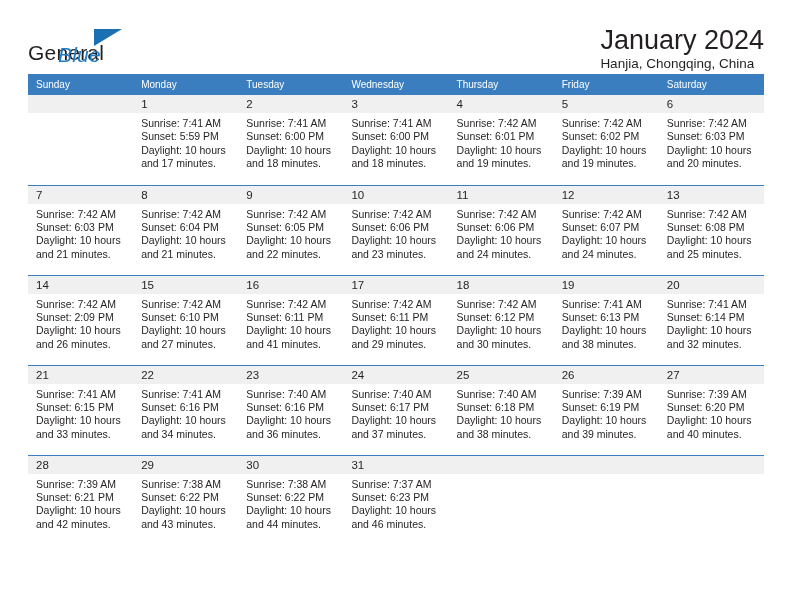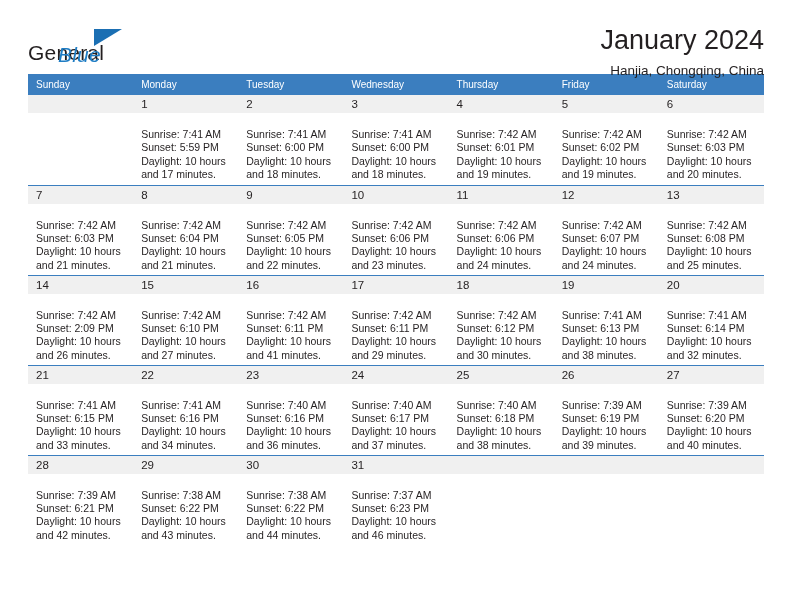--- a/index.html
+++ b/index.html
@@ -57,31 +57,29 @@
   .logo-tri {
     position: absolute;
     top: 3px;
     left: 66px;
     width: 0;
     height: 0;
     border-left: 28px solid #1b6fb3;
     border-bottom: 17px solid transparent;
   }
   .titlebox {
-    text-align: right;
     padding-top: 0;
   }
   .cal-title {
     font-size: 27px;
     color: #231f20;
     line-height: 1.1;
     white-space: nowrap;
   }
   .cal-sub {
-    margin-top: 7px;
     font-size: 13.5px;
     color: #231f20;
     white-space: nowrap;
   }
 
   
   table.calendar {
     width: 736px;
     border-collapse: collapse;
     table-layout: fixed;
@@ -117,21 +115,21 @@
     line-height: 12px;
   }
   .daynum.empty {
     background: #f0f0f0;
     color: transparent;
   }
   td.blank .daynum {
     background: #f0f0f0;
   }
   .cellbody {
-    padding: 15px 6px 0 8px;
+    padding: 4px 6px 0 8px;
     font-size: 10.5px;
     line-height: 13.4px;
     color: #231f20;
   }
   .cellbody div {
     white-space: nowrap;
   }
 </style>
 </head>
 <body>

